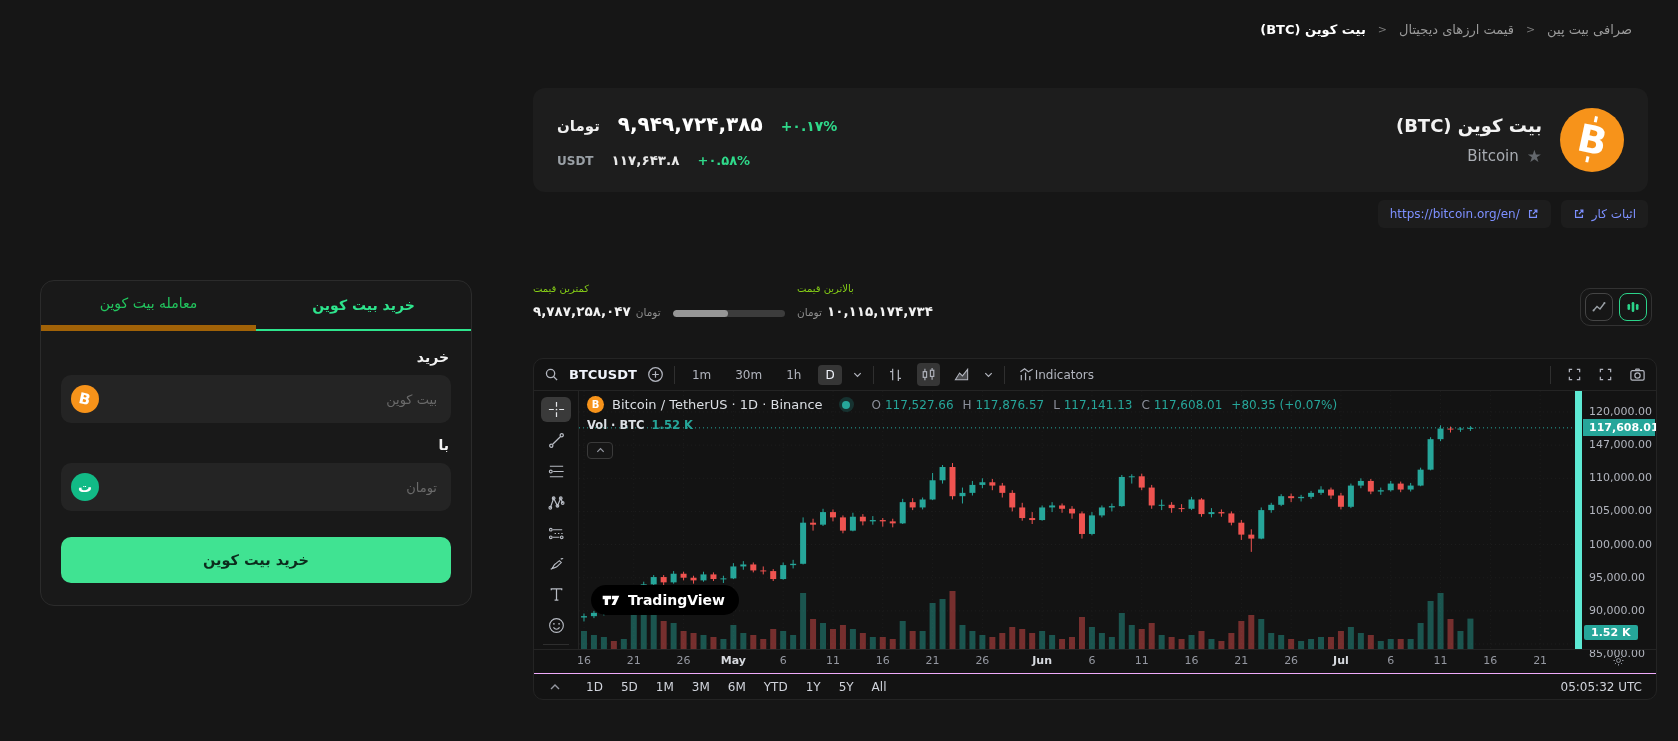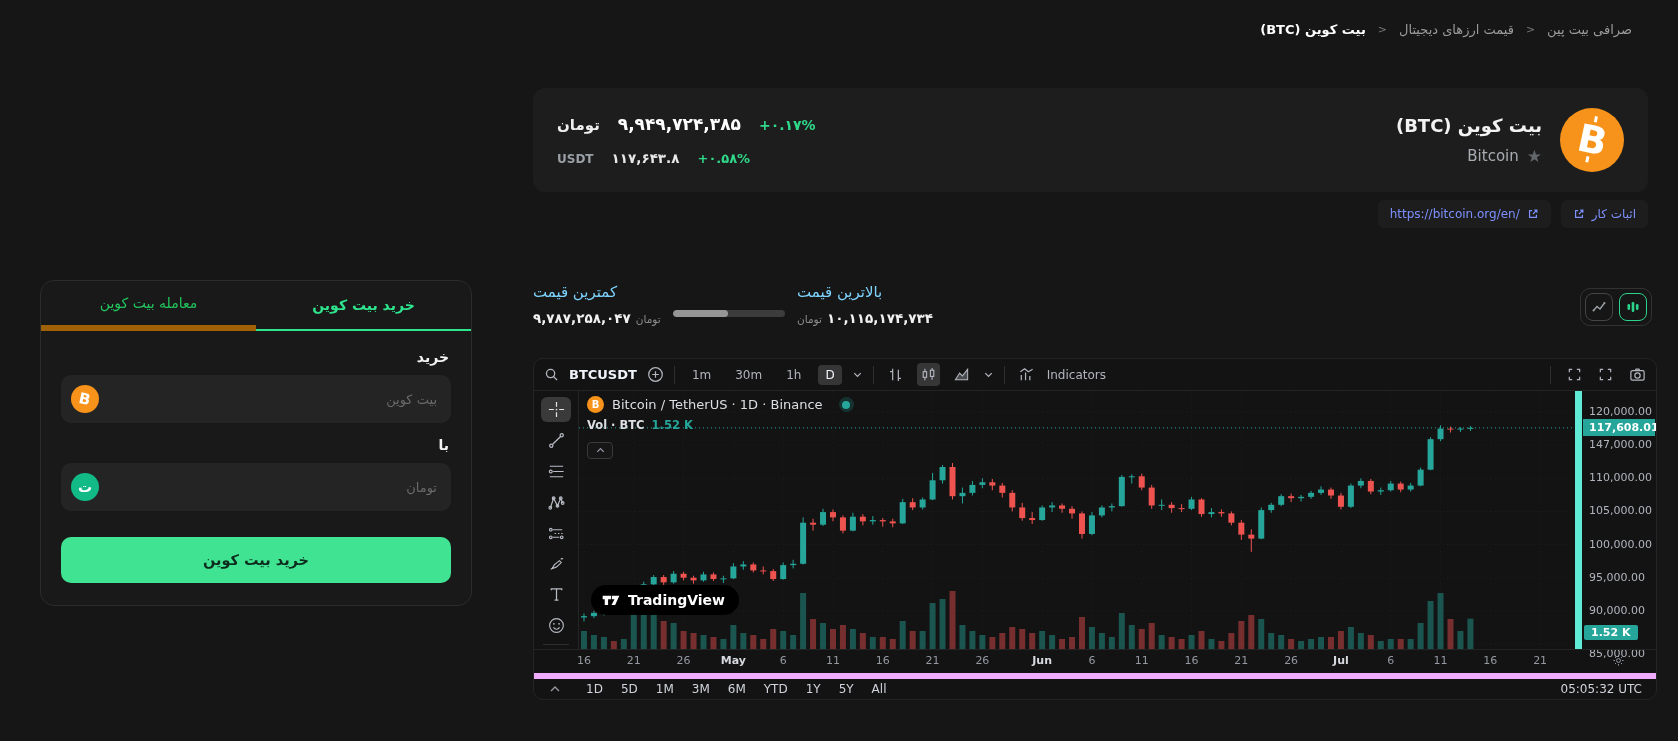--- a/index.html
+++ b/index.html
@@ -24,21 +24,21 @@
   .btc-b::before,.btc-b::after{content:"";position:absolute;left:40%;width:3px;height:6px;background:#fff}
   .btc-b::before{top:-5px}.btc-b::after{bottom:-4px}
   .coin-names .fa{font-size:18px;font-weight:bold;color:#f2f2f2}
   .en-row{display:flex;align-items:center;gap:8px;margin-top:11px}
   .star{color:#63676c;font-size:17px;line-height:1;cursor:pointer}
   .en-name{color:#a9adb3;font-size:15px}
   .coin-prices{direction:ltr;display:flex;flex-direction:column;gap:16px}
   .price-row{display:flex;align-items:baseline;gap:18px}
   .u-main{color:#f0f0f0;font-size:15px;font-weight:bold}
   .u-sub{color:#9aa0a6;font-size:12px;font-weight:bold}
-  .v-main{color:#fff;font-weight:bold;font-size:17px}
+  .v-main{color:#fff;font-weight:bold;font-size:20px}
   .v-sub{color:#e8e8e8;font-weight:bold;font-size:13.5px}
   .pct{color:#2fd98a;font-weight:bold;font-size:14px}
   .pct.sub{font-size:13px}
 
   
   .links{position:absolute;top:200px;right:30px;display:flex;gap:10px}
   .pill{height:28px;display:flex;align-items:center;gap:7px;background:#1d1d1d;border-radius:6px;
         padding:0 12px;color:#7d90ff;font-size:12px;cursor:pointer;text-decoration:none}
   .pill.ltr{direction:ltr}
 
@@ -59,21 +59,21 @@
   .coin-badge{position:absolute;left:10px;top:10px;width:28px;height:28px;border-radius:50%;
               display:flex;align-items:center;justify-content:center;color:#fff;font-weight:bold}
   .badge-btc{background:#f7931a;font-size:15px}
   .badge-btc span{transform:rotate(12deg);display:inline-block}
   .badge-toman{background:#12ba86;font-size:14px}
   .buy-btn{margin:26px 0 0;width:100%;height:46px;background:#40e392;border:none;border-radius:10px;
            color:#0c2b1d;font-weight:bold;font-size:14.5px;font-family:inherit;cursor:pointer}
 
   
   .range{position:absolute;top:283px;left:533px;width:400px;direction:ltr;display:flex;gap:12px}
-  .range-col .lab{color:#7dd3fc;font-size:15px;margin-bottom:9px}
+  .range-col .lab{color:#84cc16;font-size:10px;margin-bottom:9px}
   .valrow{display:flex;align-items:baseline;gap:5px;white-space:nowrap}
   .valrow .num{color:#f2f2f2;font-weight:bold;font-size:13.5px}
   .valrow .unit{color:#8d8d8d;font-size:10.5px}
   .range-bar{flex:1;margin-top:27px;height:7px;border-radius:4px;background:#3c3c3c;overflow:hidden}
   .range-fill{height:100%;background:#969696;border-radius:4px}
 
   
   .view-toggle{position:absolute;top:288px;right:26px;border:1px solid #323232;border-radius:10px;
                padding:4px;display:flex;gap:6px;direction:ltr}
   .vt-btn{width:28px;height:28px;border-radius:8px;border:1px solid #454545;display:flex;
@@ -123,21 +123,21 @@
   .tv-scale{flex:0 0 81px;border-left:7px solid #5eead4;position:relative;font-size:11px;color:#b2b5be}
   .scale-tick{position:absolute;left:7px}
   .price-badge{position:absolute;left:1px;right:1px;background:#26a69a;color:#fff;padding:2px 0 2px 6px;
                font-size:11px;font-weight:bold}
   .vol-badge{position:absolute;left:2px;background:#26a69a;color:#fff;padding:1px 7px;font-size:11px;
              border-radius:2px;font-weight:bold}
   .tv-axis{flex:0 0 24px;border-top:1px solid #242424;position:relative;font-size:11px;color:#9598a1}
   .axis-tick{position:absolute;top:4px;transform:translateX(-50%)}
   .axis-tick.month{color:#d6d9de;font-weight:bold}
   .axis-gear{position:absolute;right:31px;top:4px;color:#9598a1;cursor:pointer}
-  .tv-bottom{flex:1;border-top:6px solid #f0abfc;display:flex;align-items:center;padding:0 14px}
+  .tv-bottom{flex:1;border-top:1px solid #f0abfc;display:flex;align-items:center;padding:0 14px}
   .collapse2{color:#9598a1;margin-right:16px;cursor:pointer;display:flex;align-items:center}
   .ranges{display:flex;gap:18px;font-size:12px;color:#d1d4dc;margin-left:8px}
   .range-btn{cursor:pointer}
   .clock{margin-left:auto;font-size:12px;color:#d1d4dc;cursor:pointer}
   svg{display:block}
 </style>
 </head>
 <body>
 
 <div class="page">
@@ -287,21 +287,21 @@
       </span>
       <span class="tb-icon">
         <svg width="17" height="17" viewBox="0 0 18 18">
             <path d="M2.5 14.5L7 7.5l3 3 5.5-7v11z" fill="currentColor" fill-opacity=".35" stroke="currentColor" stroke-width="1.1"></path>
           </svg>
       </span>
       <svg width="11" height="11" viewBox="0 0 12 12" fill="none" stroke="currentColor" stroke-width="1.4">
           <path d="M2.5 4.5L6 8l3.5-3.5"></path>
         </svg>
       <div class="tb-div"></div>
-      <span class="tb-icon" style="gap:12px;display:flex;align-items:center">
+      <span class="tb-icon" style="gap:0;display:flex;align-items:center">
         <svg width="17" height="17" viewBox="0 0 18 18" fill="none" stroke="currentColor" stroke-width="1.3">
             <path d="M3.5 15V9.5M8 15V7M12.5 15v-4.5"></path>
             <path d="M2.5 6L7 3l4 3 4.5-2.5"></path>
           </svg>
         <span>Indicators</span>
       </span>
       <div class="tv-toolbar-right">
         <div class="tb-div"></div>
         <svg width="15" height="15" viewBox="0 0 16 16" fill="none" stroke="currentColor" stroke-width="1.3">
             <path d="M5.5 2.5H2.5v3M10.5 2.5h3v3M2.5 10.5v3h3M13.5 10.5v3h-3"></path>
@@ -682,20 +682,27 @@
             <rect x="888.4200000000001" y="36.85518267303842" width="6" height="1" fill="#26a69a"></rect>
             <line x1="0" x2="996" y1="36.85518267303842" y2="36.85518267303842" stroke="#26a69a" stroke-dasharray="1,3"></line>
           </svg>
 
         <div class="legend">
           <span class="legend-coin">B</span>
           <span>Bitcoin / TetherUS · 1D · Binance</span>
           <span class="status-dot">
               <i></i>
             </span>
+          <span class="ohlc">
+            <span><span class="k">O</span> <span class="v">117,527.66</span></span>
+            <span><span class="k">H</span> <span class="v">117,876.57</span></span>
+            <span><span class="k">L</span> <span class="v">117,141.13</span></span>
+            <span><span class="k">C</span> <span class="v">117,608.01</span></span>
+            <span class="v">+80.35 (+0.07%)</span>
+          </span>
         </div>
         <div class="legend2">
           <span>Vol · BTC</span>
           <span class="tealv">1.52 K</span>
         </div>
         <div class="collapse-btn">
           <svg width="11" height="11" viewBox="0 0 12 12" fill="none" stroke="currentColor" stroke-width="1.4">
               <path d="M2.5 7.5L6 4l3.5 3.5"></path>
             </svg>
         </div>

